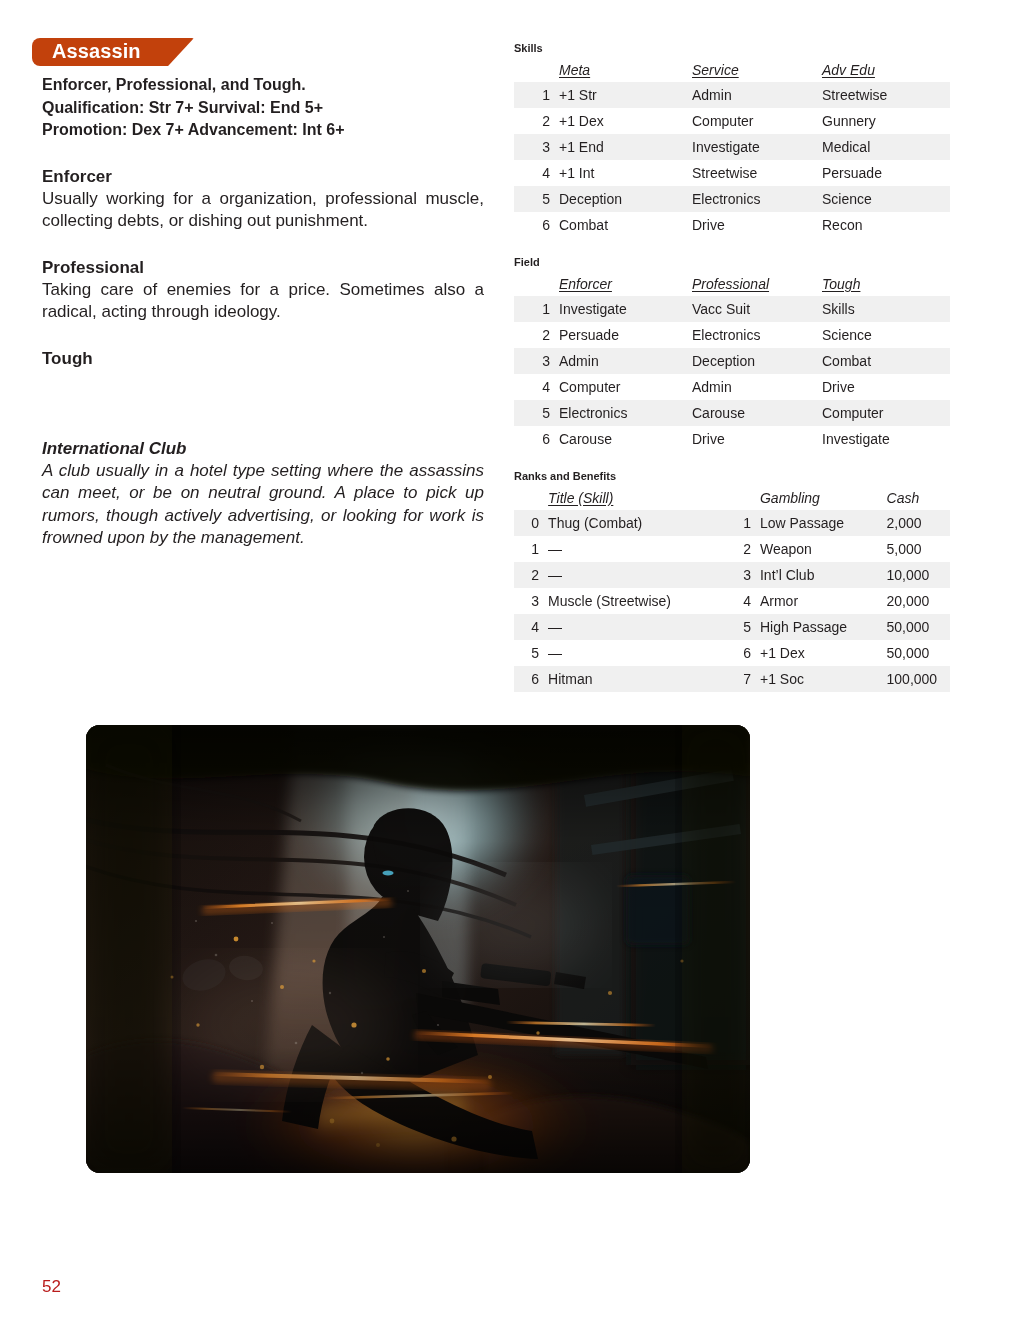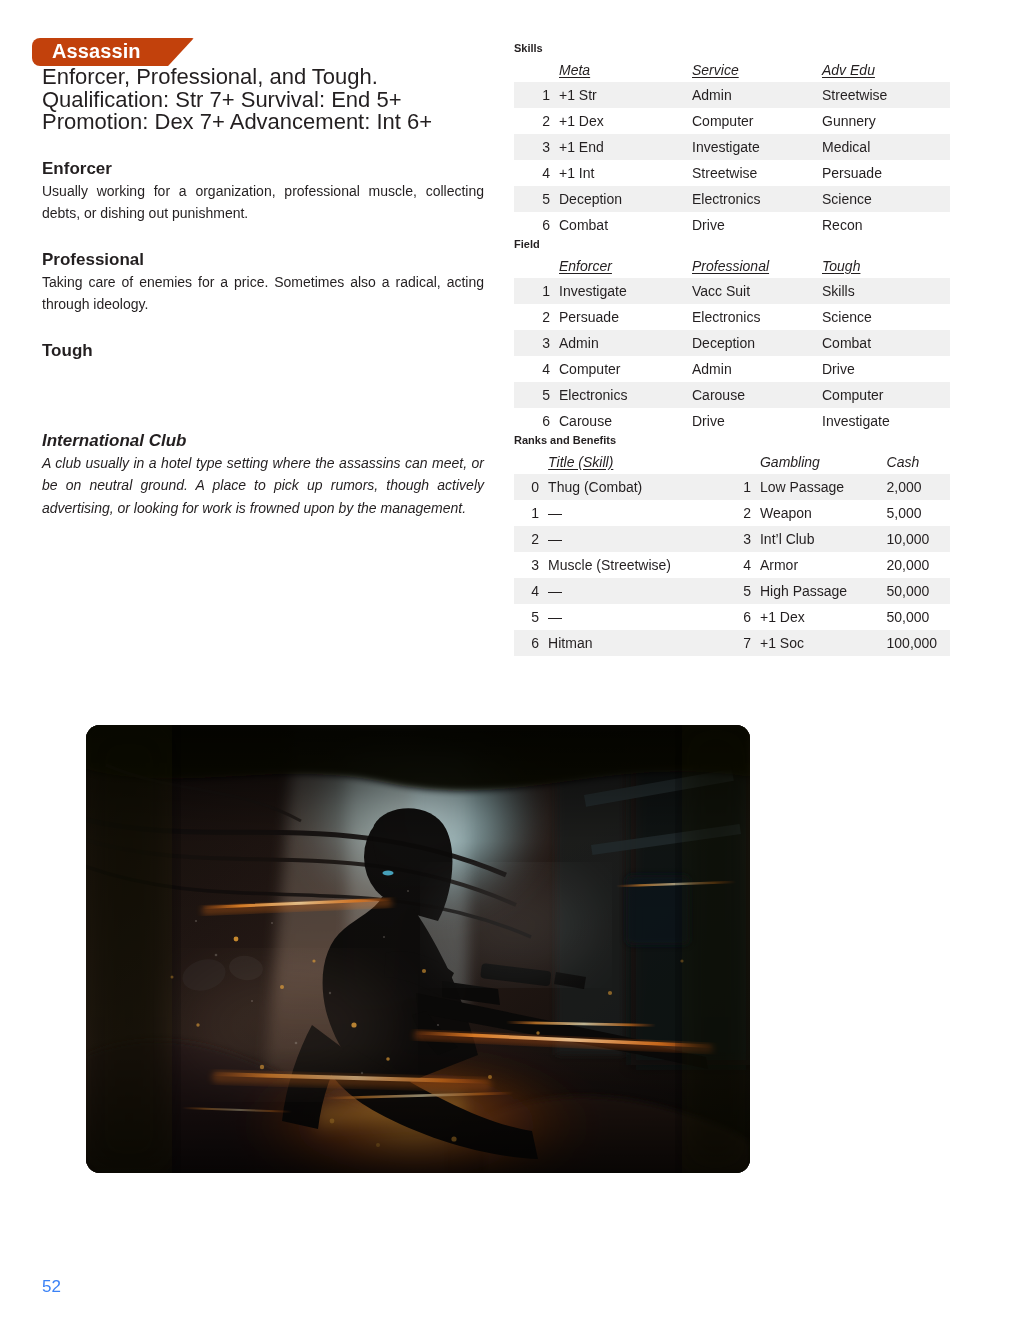--- a/index.html
+++ b/index.html
@@ -40,34 +40,35 @@
     left: 20px;
     top: 2px;
     color: #ffffff;
     font-size: 20px;
     font-weight: bold;
     letter-spacing: 0.1px;
     white-space: nowrap;
   }
 
   .intro-block {
-    margin-top: 0;
-    font-size: 22px;
+    margin-top: 8px;
+    font-size: 16px;
     line-height: 22.5px;
+    font-weight: bold;
   }
   .intro-block div { white-space: nowrap; }
 
   .sec-head {
     font-size: 17px;
     font-weight: bold;
     margin-top: 25px;
     margin-bottom: 1px;
   }
   .sec-body {
-    font-size: 14px;
+    font-size: 17px;
     line-height: 22.5px;
     text-align: justify;
     text-justify: inter-word;
   }
 
   .club-block { margin-top: 70px; font-style: italic; }
 
   
   .right-col {
     position: absolute;
@@ -109,42 +110,42 @@
   .c-b   { width: 130px; }
   .c-c   { width: 128px; }
 
   
   .c-rank   { width: 26px; text-align: right !important; padding-right: 9px !important; }
   .c-title  { width: 181px; }
   .c-bidx   { width: 28px; text-align: right !important; padding-right: 9px !important; }
   .c-mat    { width: 130px; }
   .c-cash   { width: 62px; text-align: right; padding-right: 2px !important; }
 
-  .blk { }
+  .blk { margin-top: 18px; }
 
   
   .artwork {
     position: absolute;
     left: 86px;
     top: 725px;
     width: 664px;
     height: 448px;
     border-radius: 14px;
     overflow: hidden;
     background: #0a0706;
   }
   .artwork svg { display: block; width: 100%; height: 100%; }
 
   
   .page-num {
     position: absolute;
     left: 42px;
     top: 1277px;
     font-size: 17px;
-    color: #3b82f6;
+    color: #b91c1c;
   }
 </style>
 </head>
 <body>
 
 <div class="left-col">
 
   <div class="title-banner">
     <span class="title-text">Assassin</span>
   </div>

